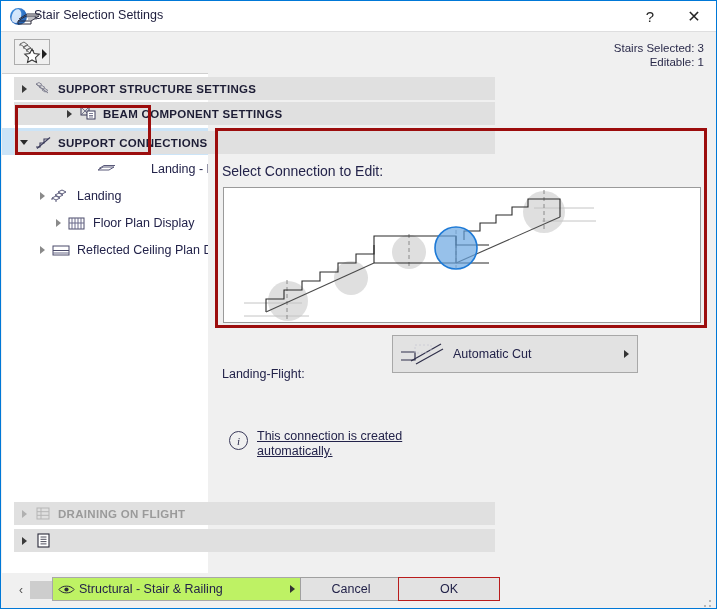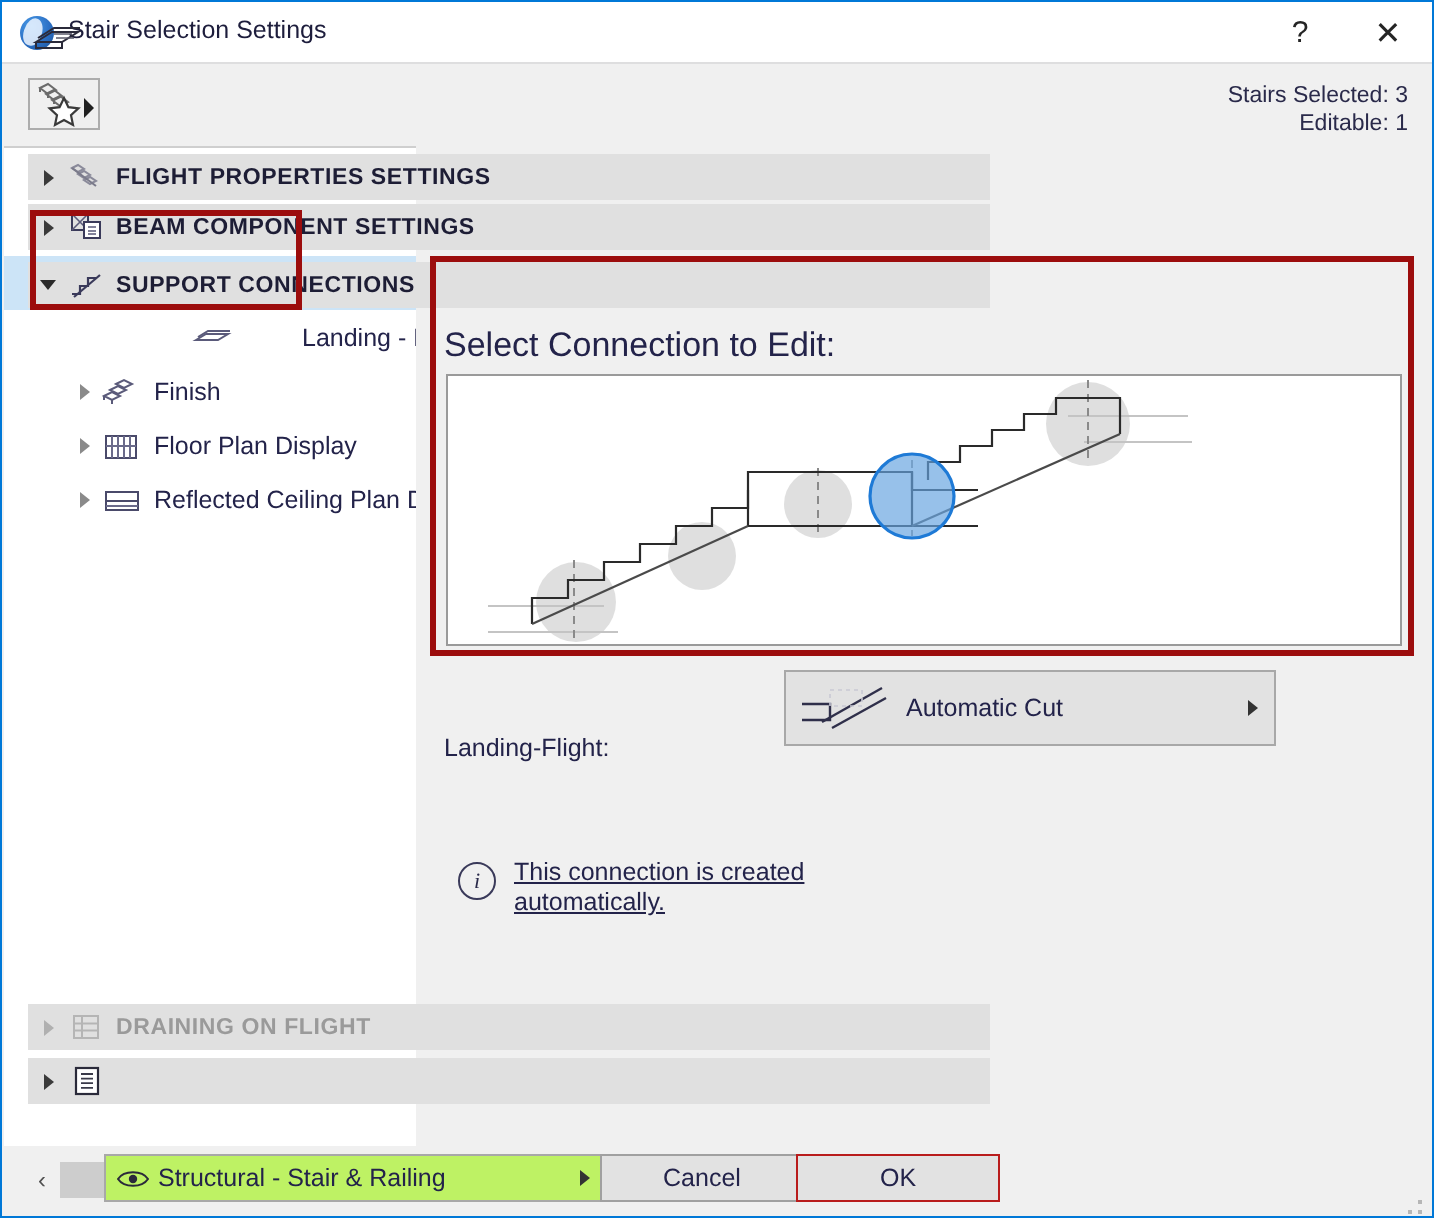--- a/index.html
+++ b/index.html
@@ -137,21 +137,21 @@
   .section-head.disabled .sec-tw.closed:before{border-left-color:#b0b0b0;}
   .sec-icon{width:24px;flex:0 0 24px;height:18px;position:relative;}
   .sec-title{font-size:11.5px;font-weight:bold;letter-spacing:.3px;color:#1d1d35;}
 
   .redbox{
     position:absolute;border:3px solid #9c0d0d;box-sizing:border-box;
     pointer-events:none;
   }
 
   .label-sce{
-    position:absolute;left:221px;top:162px;font-size:17px;color:#23234a;
+    position:absolute;left:221px;top:162px;font-size:14px;color:#23234a;
   }
   .canvas-box{
     position:absolute;left:222px;top:186px;width:478px;height:136px;
     background:#ffffff;border:1px solid #9a9a9a;box-sizing:border-box;
   }
 
   .row-lf-label{
     position:absolute;left:221px;top:366px;font-size:12.5px;color:#23234a;
   }
   .combo{
@@ -300,24 +300,24 @@
       <span class="t-icon">
         <svg width="22" height="20" viewBox="0 0 22 20">
           <g stroke="#5a5a7a" fill="none" stroke-width="1">
             <path d="M2 12 L6 10 L10 12 L6 14 Z"></path>
             <path d="M5 9 L9 7 L13 9 L9 11 Z"></path>
             <path d="M8 6 L12 4 L16 6 L12 8 Z"></path>
             <path d="M2 12 L2 14 M6 14 L6 16"></path>
           </g>
         </svg>
       </span>
-      <span class="t-label">Finish</span>
-    </div>
-
-    <div class="tree-row" style="padding-left:32px;">
+      <span class="t-label">Landing</span>
+    </div>
+
+    <div class="tree-row" style="padding-left:48px;">
       <span class="twisty tw-closed"></span>
       <span class="t-icon">
         <svg width="22" height="20" viewBox="0 0 22 20">
           <rect x="3" y="5" width="15" height="11" fill="none" stroke="#4a4a6a" stroke-width="1"></rect>
           <path d="M6 5 L6 16 M9 5 L9 16 M12 5 L12 16 M15 5 L15 16" stroke="#6a6a8a" stroke-width="1"></path>
           <path d="M3 10 L18 10" stroke="#6a6a8a" stroke-width="1"></path>
         </svg>
       </span>
       <span class="t-label">Floor Plan Display</span>
     </div>
@@ -348,24 +348,24 @@
     <span class="sec-icon">
       <svg width="20" height="17" viewBox="0 0 20 17">
         <g stroke="#8a8a9a" fill="none" stroke-width="1">
           <path d="M2 4 L5 2.5 L8 4.5 L5 6 Z"></path>
           <path d="M5 7 L8 5.5 L11 7.5 L8 9 Z"></path>
           <path d="M8 10 L11 8.5 L14 10.5 L11 12 Z"></path>
           <path d="M2 4 L14 13" stroke="#7a7a8a"></path>
         </g>
       </svg>
     </span>
-    <span class="sec-title">FLIGHT PROPERTIES SETTINGS</span>
-  </div>
-
-  <div class="section-head" style="top:101px;">
+    <span class="sec-title">SUPPORT STRUCTURE SETTINGS</span>
+  </div>
+
+  <div class="section-head" style="top:101px;padding-left:45px;">
     <span class="sec-tw closed"></span>
     <span class="sec-icon">
       <svg width="20" height="17" viewBox="0 0 20 17">
         <rect x="2" y="2" width="8" height="8" fill="none" stroke="#3a3a5a" stroke-width="1"></rect>
         <path d="M2 2 L10 10 M10 2 L2 10" stroke="#5a5a7a" stroke-width=".8"></path>
         <rect x="8" y="6" width="8" height="8" fill="#fff" stroke="#3a3a5a" stroke-width="1"></rect>
         <path d="M10 8.5 L14 8.5 M10 10.5 L14 10.5 M10 12 L14 12" stroke="#5a5a7a" stroke-width=".8"></path>
       </svg>
     </span>
     <span class="sec-title">BEAM COMPONENT SETTINGS</span>

